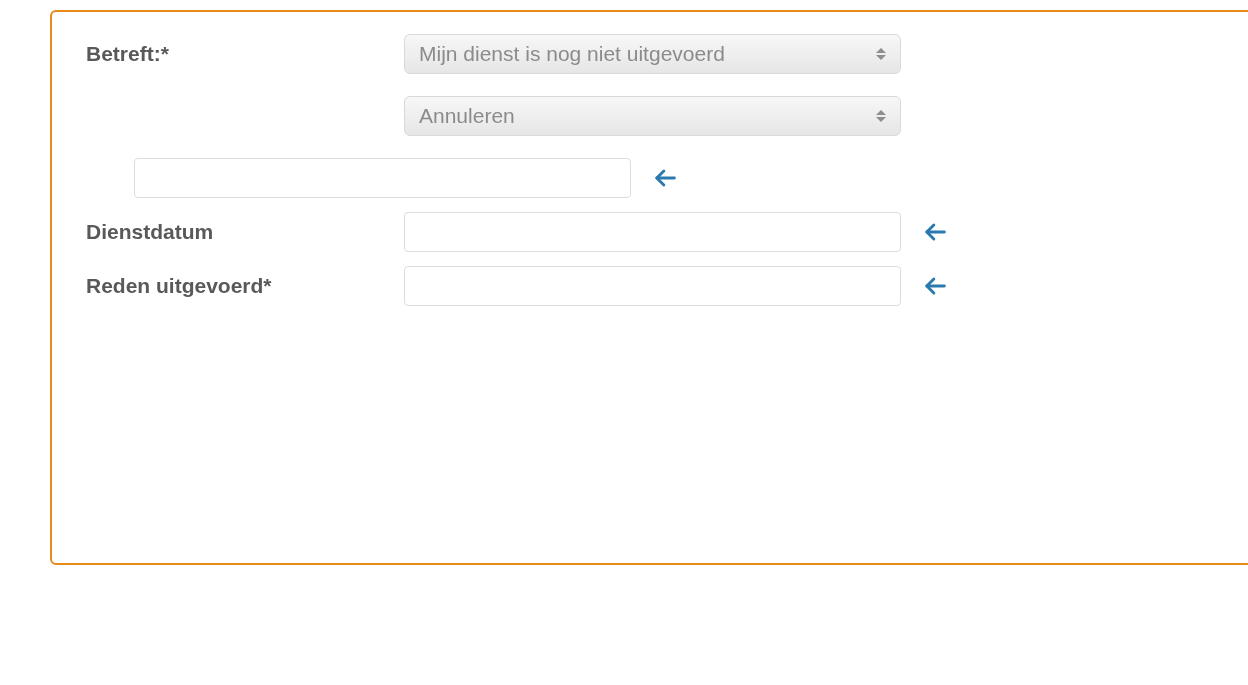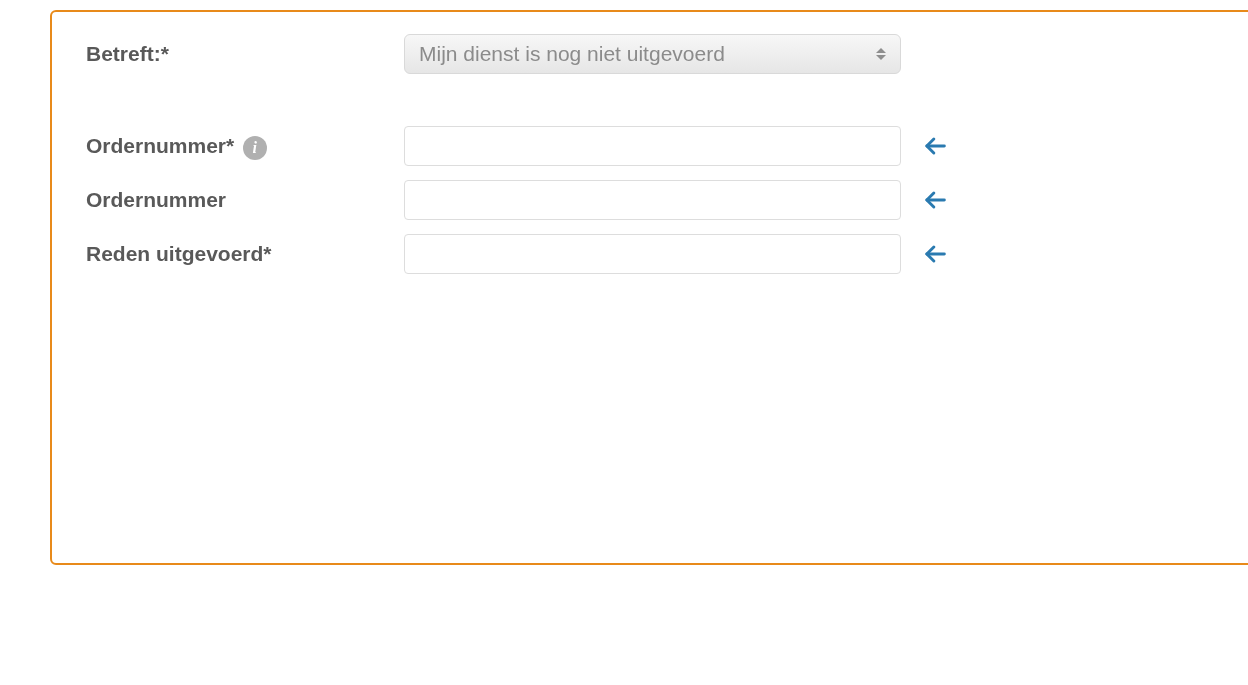--- a/index.html
+++ b/index.html
@@ -137,43 +137,48 @@
         <span class="dropdown-arrows">
           <span class="arrow-up"></span>
           <span class="arrow-down"></span>
         </span>
       </div>
     </div>
   </div>
 
   <div class="row select-row">
     <div class="label-col"></div>
+    <div class="field-col">
+      <div class="dropdown">
+        <span class="dropdown-selected">Annuleren</span>
+        <span class="dropdown-arrows">
+          <span class="arrow-up"></span>
+          <span class="arrow-down"></span>
+        </span>
+      </div>
+    </div>
   </div>
 
   <div class="row">
-    <div class="label-col">
-      <span class="label-text">Ordernummer*</span>
-      <span class="info-icon">i</span>
-    </div>
     <div class="field-col">
       <input class="text-input" type="text" value="" style="">
     </div>
     <div class="indicator-col">
       <span class="arrow-left">
         <svg width="28" height="28" viewBox="0 0 24 24" fill="none" stroke="#2a7ab0" stroke-width="2.5" stroke-linecap="round" stroke-linejoin="round">
             <line x1="20" y1="12" x2="5" y2="12"></line>
             <polyline points="11 18 5 12 11 6"></polyline>
           </svg>
       </span>
     </div>
   </div>
 
   <div class="row">
     <div class="label-col">
-      <span class="label-text">Ordernummer</span>
+      <span class="label-text">Dienstdatum</span>
     </div>
     <div class="field-col">
       <input class="text-input" type="text" value="" style="">
     </div>
     <div class="indicator-col">
       <span class="arrow-left">
         <svg width="28" height="28" viewBox="0 0 24 24" fill="none" stroke="#2a7ab0" stroke-width="2.5" stroke-linecap="round" stroke-linejoin="round">
             <line x1="20" y1="12" x2="5" y2="12"></line>
             <polyline points="11 18 5 12 11 6"></polyline>
           </svg>

